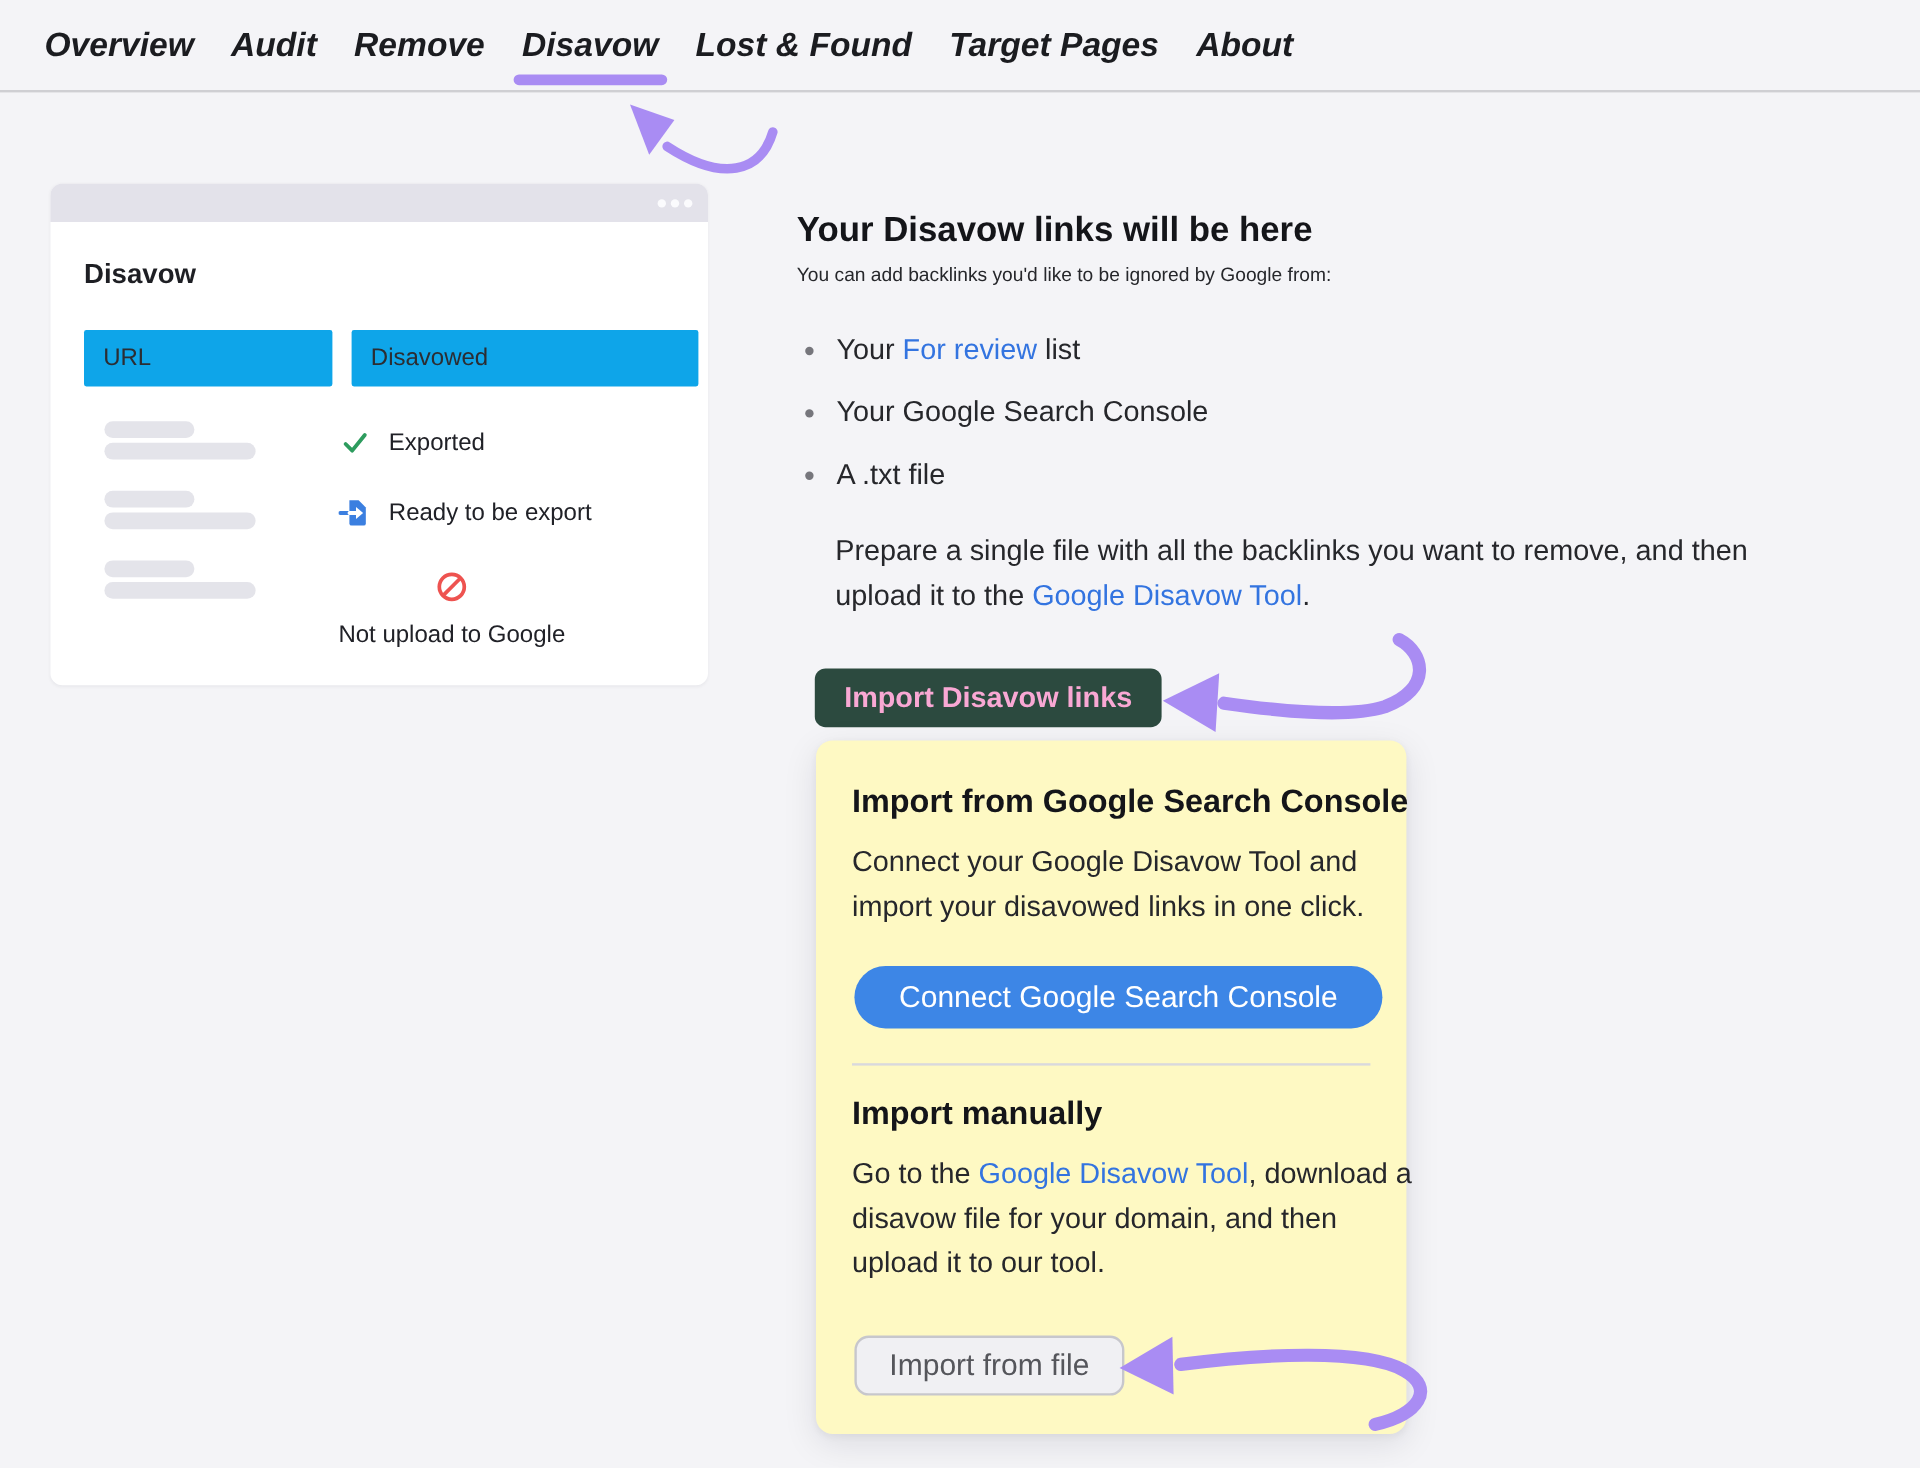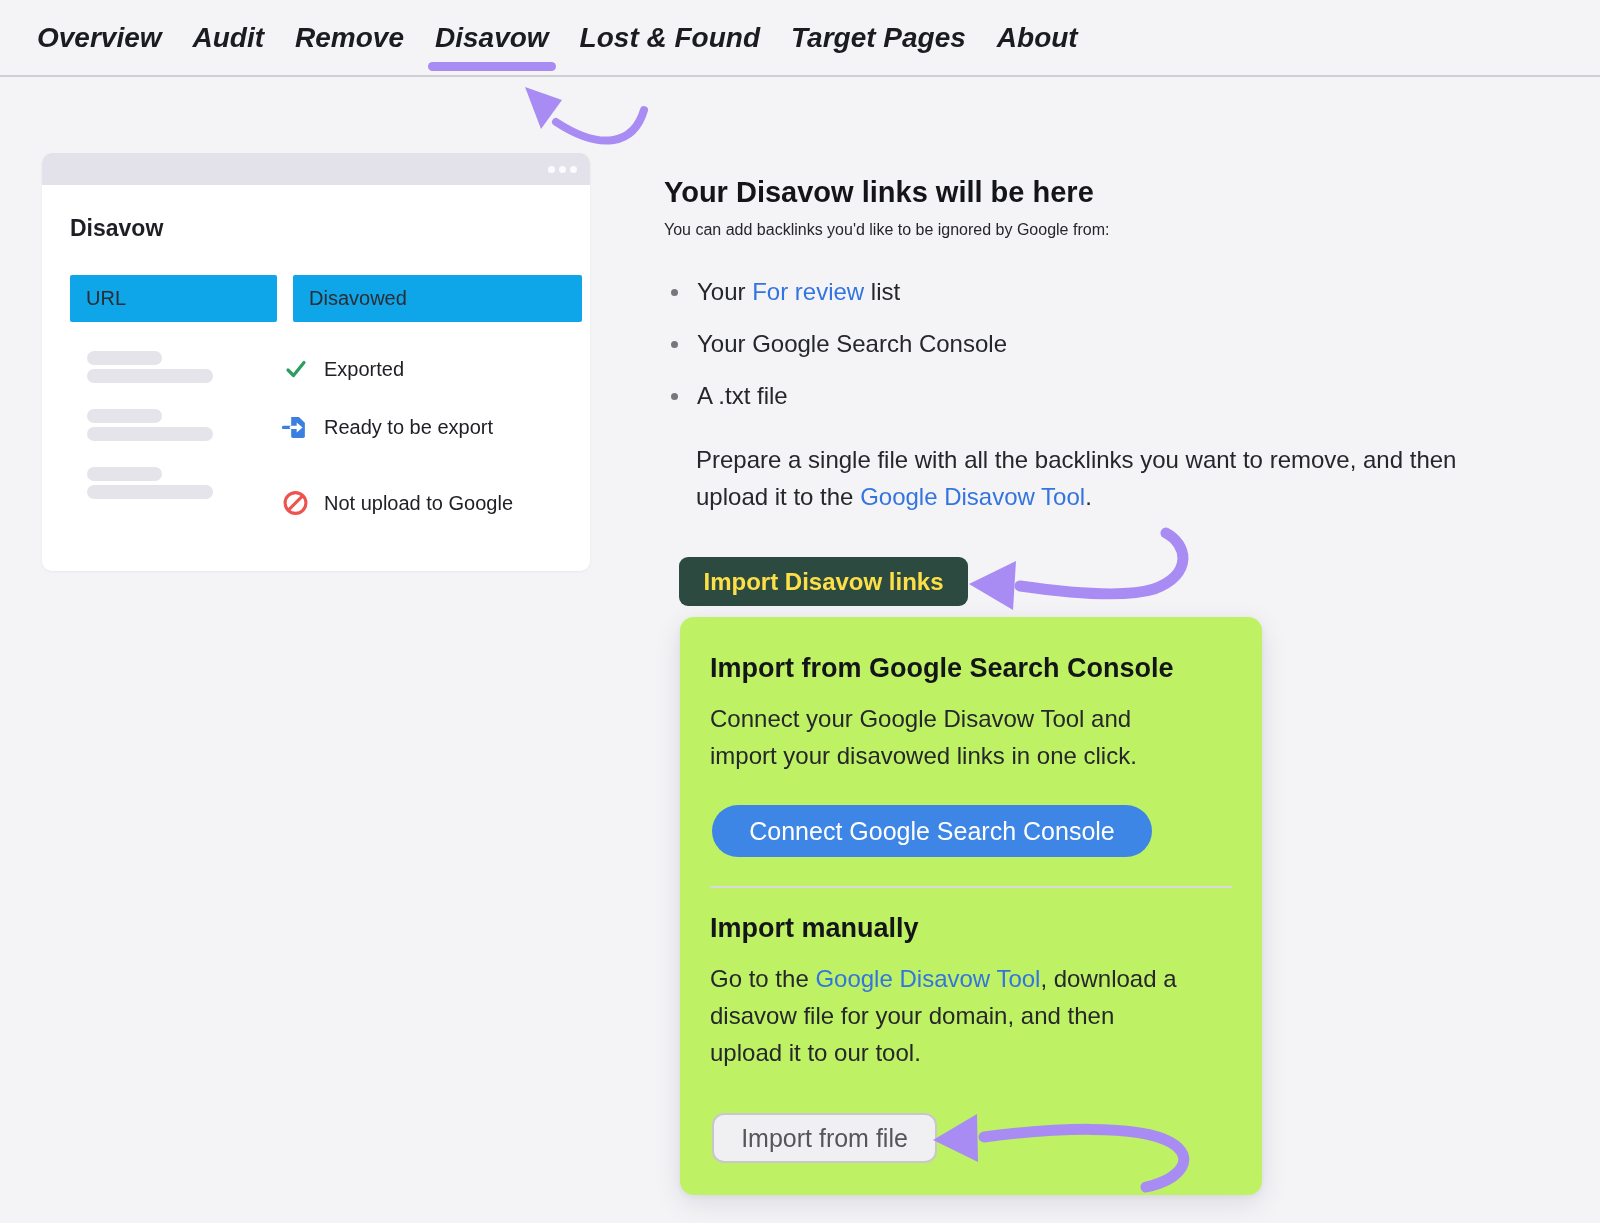--- a/index.html
+++ b/index.html
@@ -38,26 +38,26 @@
   .main-heading{position:absolute;left:664px;top:157px;font-size:29px;font-weight:700;color:#141519;}
   .intro{position:absolute;left:664px;top:221px;font-size:16px;color:#26272b;}
   .bullets{position:absolute;left:664px;top:276px;font-size:24px;color:#26272b;}
   .bullet-row{display:flex;align-items:flex-start;line-height:32px;margin-bottom:20px;}
   .bullet-dot{width:7px;height:7px;border-radius:50%;background:#76767c;margin:13px 19px 0 7px;flex:0 0 auto;}
   .prepare{position:absolute;left:664px;top:441px;font-size:24px;line-height:37px;color:#26272b;margin-left:32px;}
   .prepare .line{display:block;white-space:nowrap;}
   a.inline-link{color:var(--link-blue,#3374e0);text-decoration:none;cursor:pointer;}
 
   .green-btn{position:absolute;left:679px;top:557px;width:289px;height:49px;border-radius:9px;
-          background:var(--green-button,#2c4a3f);color:#fde047;font-size:24px;font-weight:600;
+          background:var(--green-button,#2c4a3f);color:#f9a8d4;font-size:24px;font-weight:600;
           display:flex;align-items:center;justify-content:center;border:none;cursor:pointer;
           font-family:inherit;z-index:3;}
 
   
-  .popup{position:absolute;left:680px;top:617px;width:582px;height:578px;background:#bef264;
+  .popup{position:absolute;left:680px;top:617px;width:492px;height:578px;background:#fef9c3;
           border-radius:14px;box-shadow:0 8px 28px rgba(20,20,43,.10), 0 2px 6px rgba(20,20,43,.05);z-index:4;}
   .popup h2{position:absolute;left:30px;margin:0;font-size:27px;font-weight:700;color:#141519;white-space:nowrap;}
   .popup .h-gsc{top:36px;}
   .popup .h-manual{top:296px;}
   .popup .body-text{position:absolute;left:30px;font-size:24px;line-height:37px;color:#26272b;}
   .popup .body-gsc{top:83px;}
   .popup .body-manual{top:343px;}
   .popup .body-text .line{display:block;white-space:nowrap;}
   .blue-btn{position:absolute;left:32px;top:188px;width:440px;height:52px;border-radius:26px;
           background:var(--blue-button,#3d86e6);color:#fff;font-size:25px;font-weight:500;
@@ -115,21 +115,21 @@
           <path d="M1.6 14.5 h8" style="stroke:var(--icon-blue,#3b7fe0)" stroke-width="3.4" stroke-linecap="round" fill="none"></path>
           <path d="M9.6 14.5 h6.4" stroke="#ffffff" stroke-width="3.4" stroke-linecap="round" fill="none"></path>
           <path d="M15.2 9.3 L21.4 14.5 L15.2 19.7 Z" fill="#ffffff"></path>
         </svg>
       </span>
       <span>Ready to be export</span>
     </div>
 
     <div class="skel" style="top:314px;width:75px;"></div>
     <div class="skel" style="top:332px;width:126px;"></div>
-    <div class="status-row" style="top:336px;">
+    <div class="status-row" style="top:322px;flex-direction:column;">
       <span class="ic">
         <svg width="27" height="28" viewBox="0 0 28 28">
           <circle cx="14" cy="14" r="10.8" fill="none" style="stroke:var(--icon-red,#ee5350)" stroke-width="3.2"></circle>
           <path d="M6.4 21.6 L21.6 6.4" style="stroke:var(--icon-red,#ee5350)" stroke-width="3.2" fill="none"></path>
         </svg>
       </span>
       <span>Not upload to Google</span>
     </div>
   </div>
 

